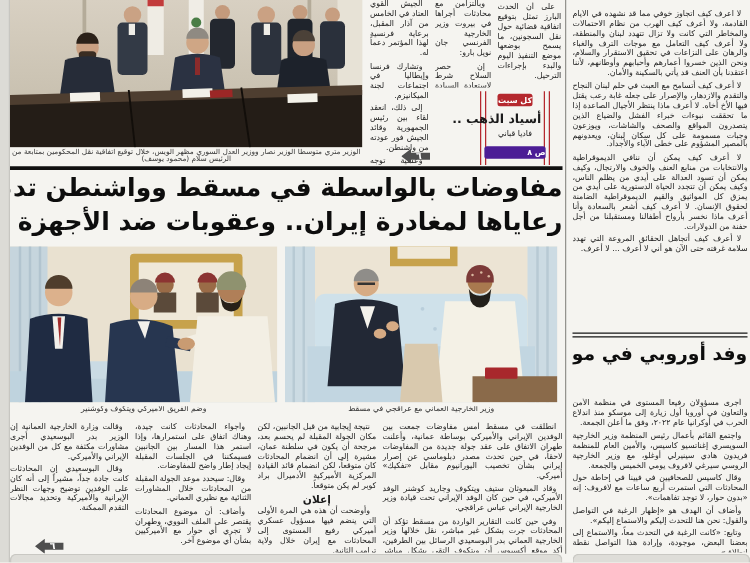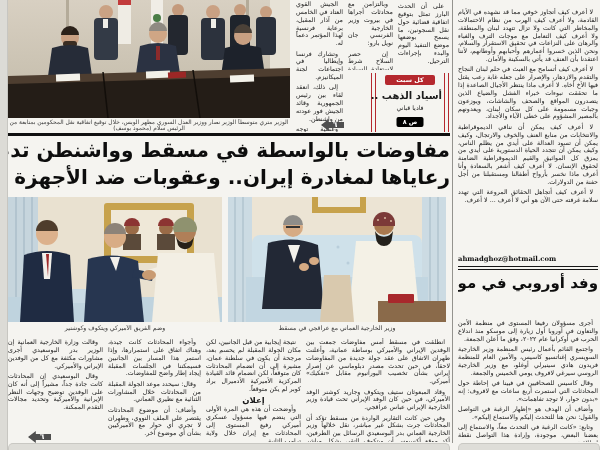--- a/index.html
+++ b/index.html
@@ -17,30 +17,30 @@
   
   .top-photo{left:8px;top:0;width:282px;height:118px;}
   .top-photo-caption{left:8px;top:119px;width:282px;height:13px;font-size:5.9px;line-height:6.4px;
         color:#3a3a3a;text-align:center;direction:rtl;overflow:hidden;}
   .colT{overflow:hidden;}
   .colT-left{left:296px;top:0;width:47px;height:132px;}
   .colT-mid{left:348px;top:0;width:45px;height:70px;}
   .colT-right{left:398px;top:2px;width:51px;height:68px;}
 
   
-  .promo-box{left:371px;top:73px;width:78px;height:59px;}
+  .promo-box{left:384px;top:73px;width:56px;height:59px;}
   .promo-lines{position:absolute;top:0;height:100%;width:5px;box-sizing:border-box;
         border-left:1.6px solid #b5282e;border-right:1.6px solid #b5282e;}
   .promo-lines.pl-left{left:0;} .promo-lines.pl-right{right:0;}
   .promo-kicker{position:absolute;left:14px;right:14px;top:2px;height:10px;background:#b5282e;color:#fff;
         font-size:6.4px;font-weight:bold;line-height:10px;text-align:center;direction:rtl;border-radius:2px;}
   .promo-title{position:absolute;left:7px;right:7px;top:17px;font-size:10px;font-weight:bold;text-align:left;direction:rtl;white-space:nowrap;}
   .promo-author{position:absolute;left:7px;right:7px;top:31px;font-size:6.3px;text-align:center;direction:rtl;color:#222;}
-  .promo-page{position:absolute;left:50%;transform:translateX(-50%);top:44px;width:27px;height:10px;background:#000000;
-        color:#fff;font-size:6.4px;font-weight:bold;line-height:10px;text-align:center;direction:rtl;border-radius:2px;}
+  .promo-page{position:absolute;left:50%;transform:translateX(-50%);top:44px;width:27px;height:10px;background:#4c1d95;
+        color:#fff;font-size:6.4px;font-weight:bold;line-height:10px;text-align:right;direction:rtl;border-radius:2px;padding-left:22px;}
 
   .thick-rule{left:8px;top:133px;width:442px;height:2.5px;background:#101010;}
 
   .headline{left:8px;top:137px;width:442px;height:57px;margin:0;text-align:center;direction:rtl;overflow:hidden;}
   .headline .hl{display:block;font-size:20px;font-weight:bold;line-height:27px;white-space:nowrap;color:#0d0d0d;}
 
   .photo-left{left:8px;top:197px;width:214px;height:125px;}
   .photo-right{left:228px;top:197px;width:218px;height:125px;}
   .cap-left{left:8px;top:325px;width:214px;}
   .cap-right{left:228px;top:325px;width:218px;}
@@ -289,21 +289,20 @@
 
   <div class="abs opinion-clip">
     
   </div>
   <div class="abs opinion-body">
     <p>لا أعرف كيف أتجاوز خوفي مما قد نشهده في الأيام القادمة، ولا أعرف كيف الهرب من نظام الاحتمالات والمخاطر التي كانت ولا تزال تتهدد لبنان والمنطقة، ولا أعرف كيف التعامل مع موجات الترف والغباء والرهان على النزاعات في تحقيق الاستقرار والسلام، ونحن الذين خسروا أعمارهم وأحبابهم وأوطانهم، لأننا اعتقدنا بأن العنف قد يأتي بالسكينة والأمان.</p>
     <p>لا أعرف كيف أتسامح مع العبث في حلم لبنان النجاح والتقدم والازدهار، والإصرار على جعله غابة رعب يقتل فيها الأخ أخاه. لا أعرف ماذا ينتظر الأجيال الصاعدة إذا ما تحققت نبوءات خبراء الفشل والضياع الذين يتصدرون المواقع والصحف والشاشات، ويوزعون وجبات مسمومة على كل سكان لبنان، ويعدونهم بالمصير المشؤوم على خطى الآباء والأجداد.</p>
     <p>لا أعرف كيف يمكن أن ننافي الديموقراطية والانتخابات من منابع العنف والخوف والارتجال، وكيف يمكن أن تسود العدالة على أيدي من يظلم الناس، وكيف يمكن أن تتجدد الحياة الدستورية على أيدي من يمزق كل المواثيق والقيم الديموقراطية الضامنة لحقوق الإنسان. لا أعرف كيف أشعر بالسعادة وأنا أعرف ماذا نخسر بأرواح أطفالنا ومستقبلنا من أجل حفنة من الدولارات.</p>
     <p>لا أعرف كيف أتجاهل الحقائق المروعة التي تهدد سلامة غرفته حتى الآن هو أني لا أعرف ... لا أعرف.</p>
   </div>
-  <div class="abs opinion-email">ahmadghoz@hotmail.com</div>
   <div class="abs opinion-rule"></div>
 
   <h2 class="abs moscow-headline">
     <span>وفد أوروبي في موسكو</span>
   </h2>
   <div class="abs moscow-body">
     <p>أجرى مسؤولان رفيعا المستوى في منظمة الأمن والتعاون في أوروبا أول زيارة إلى موسكو منذ اندلاع الحرب في أوكرانيا عام ٢٠٢٢، وفق ما أعلن الجمعة.</p>
     <p>واجتمع القائم بأعمال رئيس المنظمة وزير الخارجية السويسري إغناتسيو كاسيس، والأمين العام للمنظمة فريدون هادي سينيرلي أوغلو، مع وزير الخارجية الروسي سيرغي لافروف يومي الخميس والجمعة.</p>
     <p>وقال كاسيس للصحافيين في فيينا في إحاطة حول المحادثات التي استمرت أربع ساعات مع لافروف: إنه «بدون حوار، لا توجد تفاهمات».</p>
     <p>وأضاف أن الهدف هو «إظهار الرغبة في التواصل والقول: نحن هنا للتحدث إليكم والاستماع إليكم».</p>

